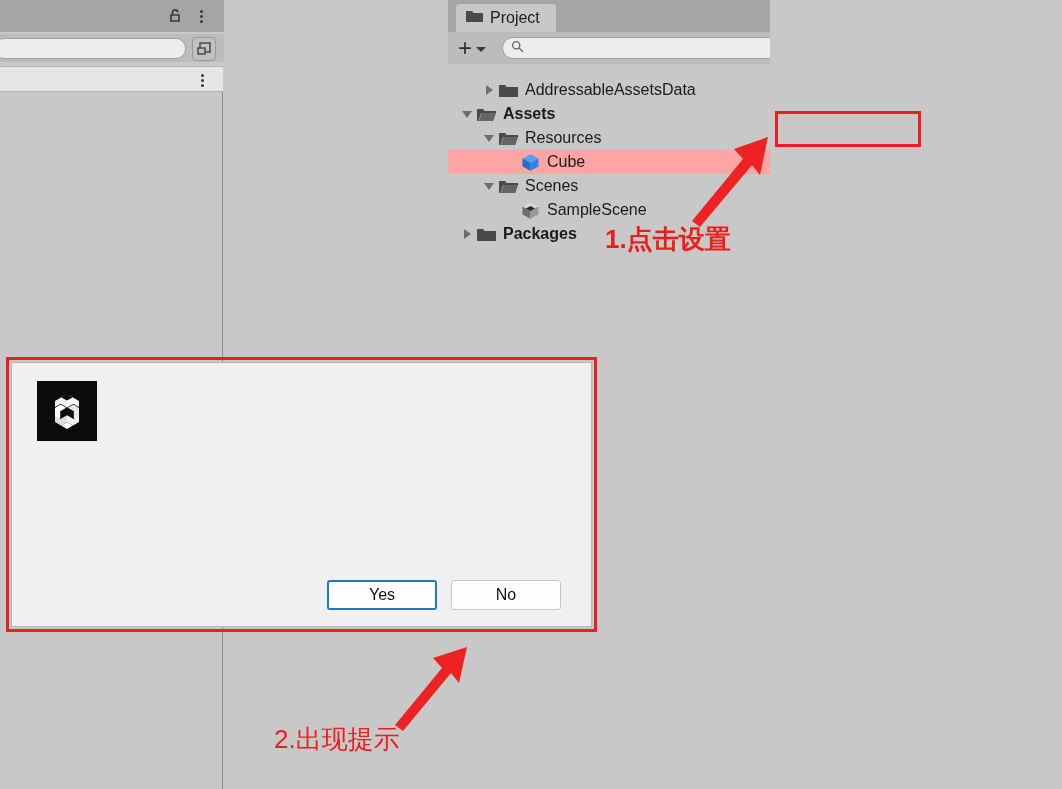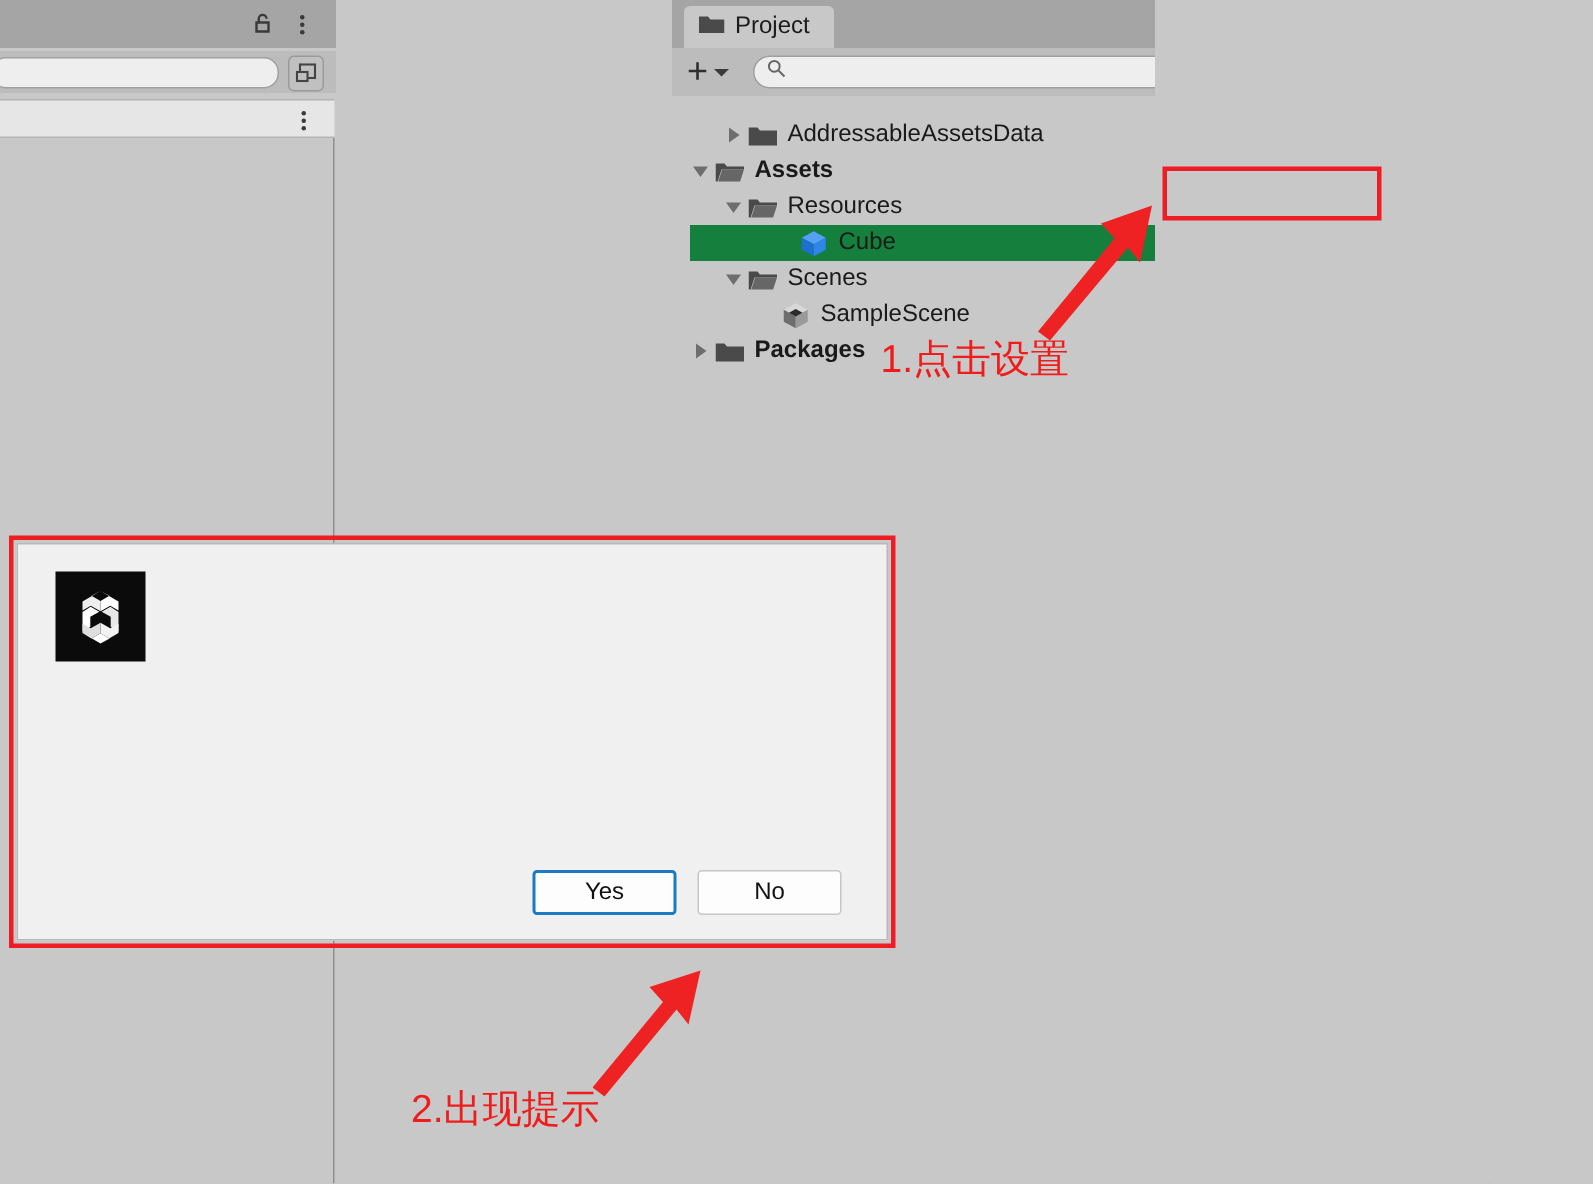--- a/index.html
+++ b/index.html
@@ -121,21 +121,21 @@
     background: #c8c8c8;
     border-right: 1px solid #8f8f8f;
     overflow: hidden;
   }
   .tree-row {
     display: flex; align-items: center;
     height: 24px;
     font-size: 16px; color: #1a1a1a;
     white-space: nowrap;
   }
-  .tree-row.selected { background: #15803d; margin-left: 12px; }
+  .tree-row.selected { background: #fca5a5; }
   .tree-row.bold { font-weight: bold; }
   .arrow {
     width: 14px; height: 14px; margin-right: 3px;
     flex: 0 0 14px;
     display: flex; align-items: center; justify-content: center;
   }
   .arrow.none { visibility: hidden; }
   .tri-right { width:0;height:0;border-left:7px solid #6e6e6e;border-top:5px solid transparent;border-bottom:5px solid transparent; }
   .tri-down  { width:0;height:0;border-top:7px solid #6e6e6e;border-left:5px solid transparent;border-right:5px solid transparent; }
   .ico { flex: 0 0 auto; margin-right: 7px; display:flex; align-items:center; }
@@ -204,21 +204,21 @@
     display: flex; align-items: center; justify-content: center;
     flex: 0 0 60px;
   }
   #dlgText { font-size: 16px; color: #111; line-height: 1.45; }
   #dlgText p { margin: 0 0 16px 0; }
   #dlgButtons {
     display: flex; justify-content: flex-end; gap: 14px;
     padding: 0 30px 16px 0;
   }
   .dlg-btn {
-    width: 96px; height: 30px;
+    width: 110px; height: 30px;
     background: #fdfdfd;
     border: 1px solid #c6c6c6;
     border-radius: 3px;
     font-size: 16px; color: #111;
     font-family: "Liberation Sans", sans-serif;
     cursor: pointer;
   }
   .dlg-btn.primary { border: 2px solid #1a7ac4; }
 </style>
 </head>
@@ -441,21 +441,21 @@
     
 
     
   </div>
 
   <div class="redbox" id="addressableHighlight" style="left:775px;top:111px;width:146px;height:36px;"></div>
 
   <svg id="arrow1" style="position:absolute;left:690px;top:135px;" width="90" height="95" viewBox="0 0 90 95">
     <path d="M10 92 L62 30 L70 40 L78 2 L44 14 L53 24 L2 86 z" fill="#ee2222"></path>
   </svg>
-  <div class="annot" id="annot1" style="left:587px;top:222px;">1.点击设置</div>
+  <div class="annot" id="annot1" style="left:605px;top:222px;font-weight:bold;">1.点击设置</div>
 
   <svg id="arrow2" style="position:absolute;left:395px;top:645px;" width="90" height="90" viewBox="0 0 90 90">
     <path d="M8 86 L56 28 L64 38 L72 2 L38 13 L47 23 L0 80 z" fill="#ee2222"></path>
   </svg>
   <div class="annot" id="annot2" style="left:274px;top:722px;">2.出现提示</div>
 
   <div id="dialogFrame"></div>
   <div id="dialog">
     <div id="dlgContent">
       <div id="dlgIcon">

